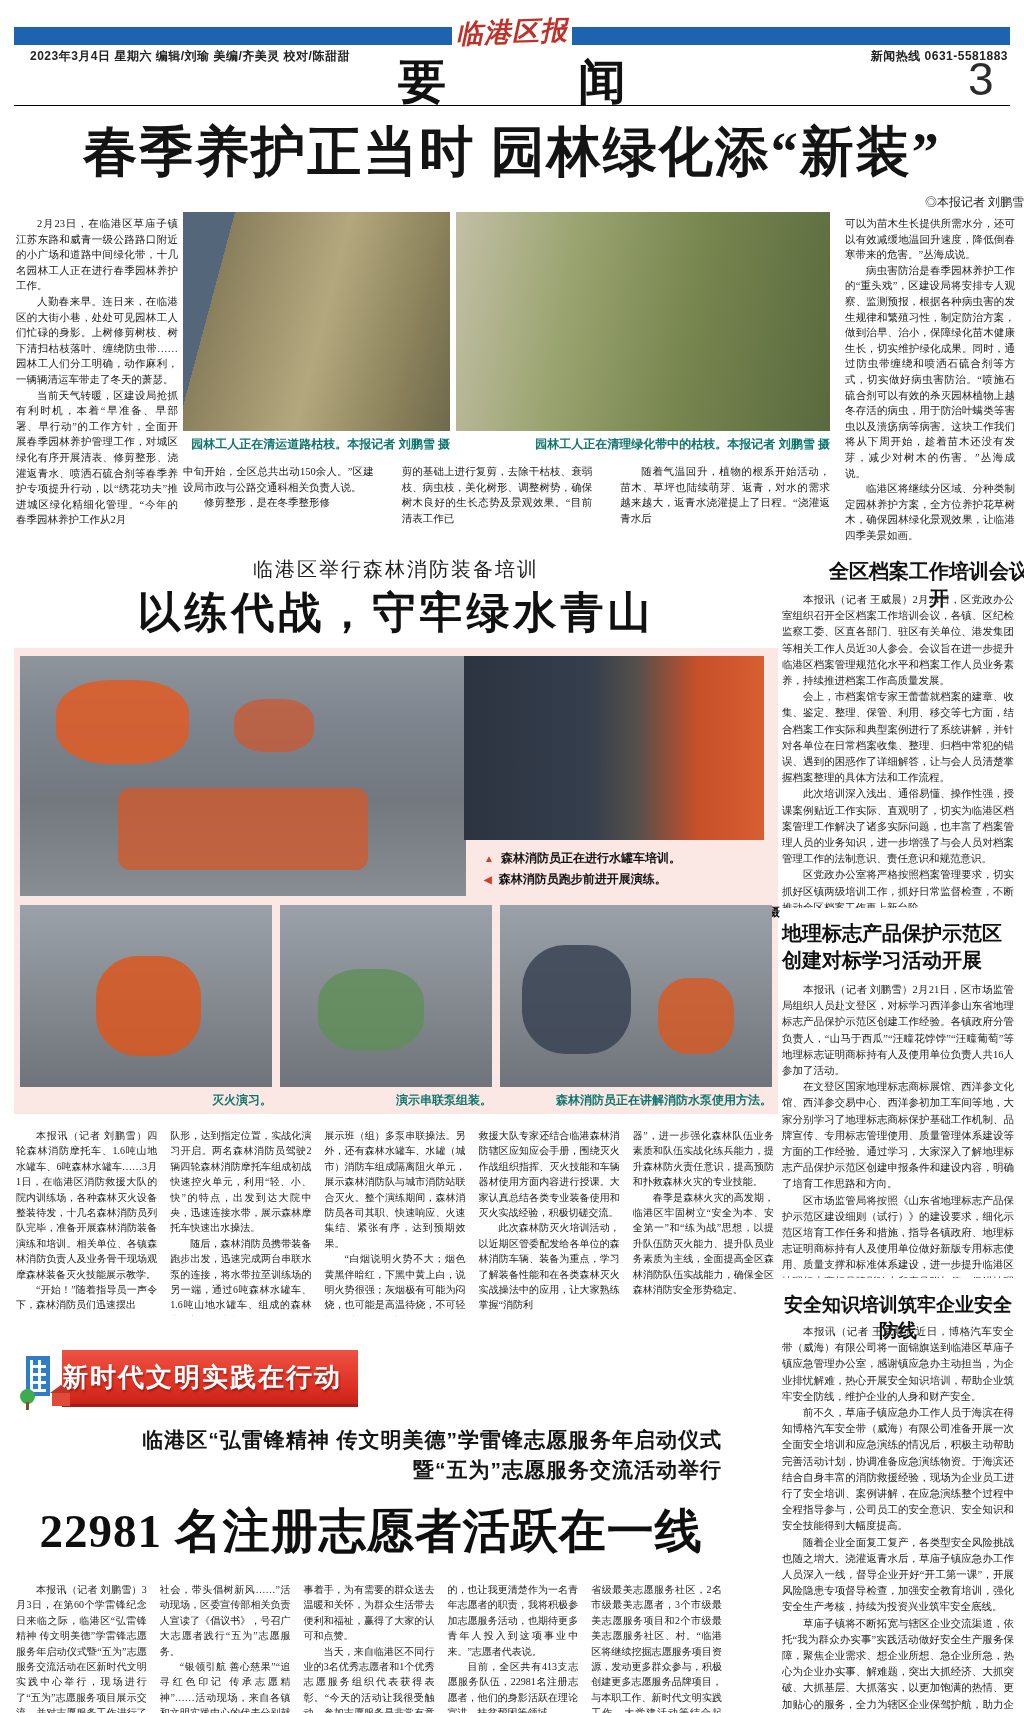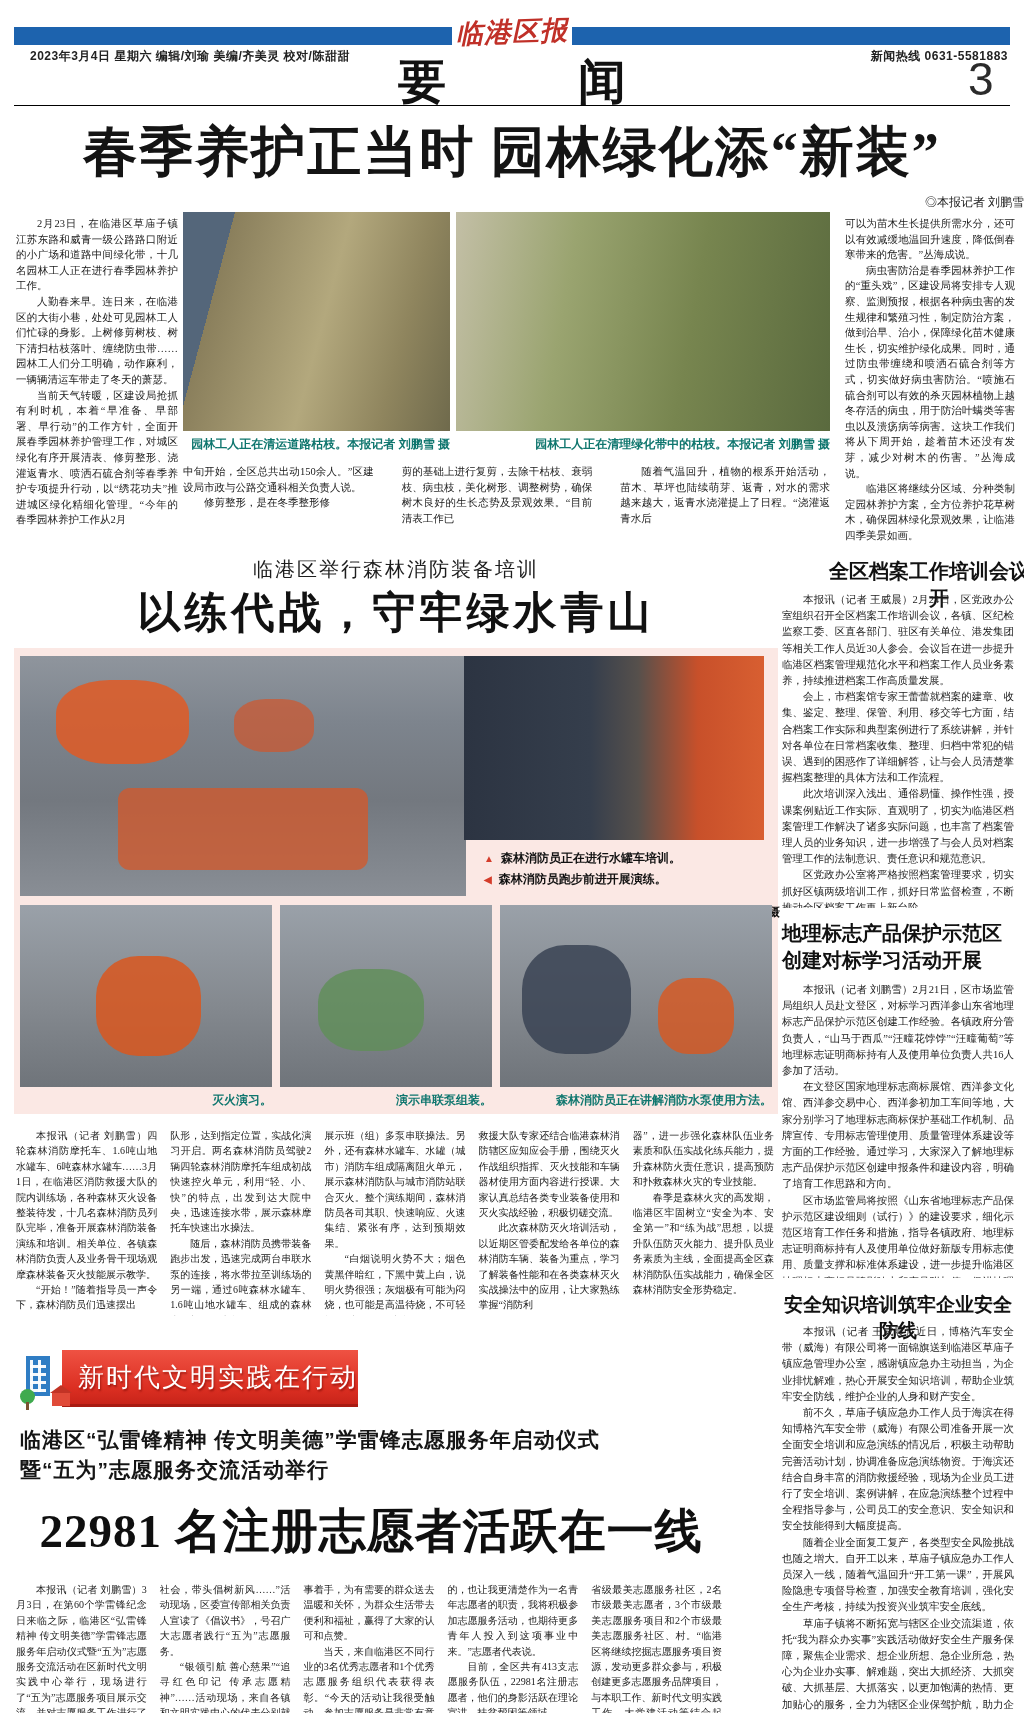--- a/index.html
+++ b/index.html
@@ -43,23 +43,23 @@
   .panel{background:#fbe8e4;}
   .cols5{display:flex;gap:13px;}
   .cols5>div{flex:1;}
   
   .side-head{font-size:20px;font-weight:900;color:#111;font-family:"Liberation Serif",serif;}
   .side-head-c{text-align:center;}
   .side-body{font-size:10.5px;line-height:16.2px;text-align:justify;}
   
   .banner-box{background:linear-gradient(180deg,#ef5243 0%,#dc2f22 70%,#c8241a 100%);
               box-shadow:0 3px 0 #a81b12;}
-  .banner-txt{color:#fff;font-weight:400;font-size:26px;letter-spacing:2px;text-align:right;
+  .banner-txt{color:#fff;font-weight:700;font-size:26px;letter-spacing:2px;text-align:left;
               font-family:"Liberation Sans",sans-serif;line-height:54px;text-shadow:1px 2px 2px rgba(120,10,5,.6);}
-  .eyebrow{font-size:21px;font-weight:600;color:#151515;text-align:left;
+  .eyebrow{font-size:21px;font-weight:600;color:#151515;text-align:right;
            font-family:"Liberation Sans",sans-serif;letter-spacing:1px;}
   .vol-head{font-size:47px;font-weight:900;color:#0f0f0f;text-align:center;letter-spacing:1px;
             font-family:"Liberation Serif",serif;white-space:nowrap;}
   
   .icon-bld{position:absolute;left:6px;top:0;width:24px;height:40px;background:#2f7dc4;
             background-image:repeating-linear-gradient(0deg,rgba(255,255,255,.95) 0 3px,transparent 3px 8px),
                              repeating-linear-gradient(90deg,rgba(255,255,255,.95) 0 3px,transparent 3px 8px);
             background-size:16px 32px;background-position:4px 4px;background-repeat:no-repeat;}
   .icon-house{position:absolute;right:2px;bottom:6px;width:18px;height:13px;background:#e04a38;}
   .icon-roof{position:absolute;right:0;bottom:19px;width:0;height:0;border-left:11px solid transparent;
@@ -180,21 +180,21 @@
   <div class="abs side-body" style="left:782px;top:982px;width:232px;height:296px;overflow:hidden;">
       <p class="para">本报讯（记者 刘鹏雪）2月21日，区市场监管局组织人员赴文登区，对标学习西洋参山东省地理标志产品保护示范区创建工作经验。各镇政府分管负责人，“山马于西瓜”“汪疃花饽饽”“汪疃葡萄”等地理标志证明商标持有人及使用单位负责人共16人参加了活动。</p>
       <p class="para">在文登区国家地理标志商标展馆、西洋参文化馆、西洋参交易中心、西洋参初加工车间等地，大家分别学习了地理标志商标保护基础工作机制、品牌宣传、专用标志管理使用、质量管理体系建设等方面的工作经验。通过学习，大家深入了解地理标志产品保护示范区创建申报条件和建设内容，明确了培育工作思路和方向。</p>
       <p class="para">区市场监管局将按照《山东省地理标志产品保护示范区建设细则（试行）》的建设要求，细化示范区培育工作任务和措施，指导各镇政府、地理标志证明商标持有人及使用单位做好新版专用标志使用、质量支撑和标准体系建设，进一步提升临港区地理标志商标品牌影响力和产品附加值，促进地理标志特色产业发展，助力乡村振兴。</p>
     </div>
 
   <div class="abs side-head side-head-c" style="left:782px;top:1292px;width:232px;font-size:19px;">安全知识培训筑牢企业安全防线</div>
   <div class="abs side-body" style="left:782px;top:1324px;width:232px;height:389px;overflow:hidden;">
       <p class="para">本报讯（记者 王威晨）近日，博格汽车安全带（威海）有限公司将一面锦旗送到临港区草庙子镇应急管理办公室，感谢镇应急办主动担当，为企业排忧解难，热心开展安全知识培训，帮助企业筑牢安全防线，维护企业的人身和财产安全。</p>
       <p class="para">前不久，草庙子镇应急办工作人员于海滨在得知博格汽车安全带（威海）有限公司准备开展一次全面安全培训和应急演练的情况后，积极主动帮助完善活动计划，协调准备应急演练物资。于海滨还结合自身丰富的消防救援经验，现场为企业员工进行了安全培训、案例讲解，在应急演练整个过程中全程指导参与，公司员工的安全意识、安全知识和安全技能得到大幅度提高。</p>
-      <p class="para">随着企业全面复工复产，各类型安全风险挑战也随之增大。自开工以来，草庙子镇应急办工作人员深入一线，随着气温回升“开工第一课”，开展风险隐患专项督导检查，加强安全教育培训，强化安全生产考核，持续为投资兴业筑牢安全底线。</p>
+      <p class="para">随着企业全面复工复产，各类型安全风险挑战也随之增大。浇灌返青水后，草庙子镇应急办工作人员深入一线，督导企业开好“开工第一课”，开展风险隐患专项督导检查，加强安全教育培训，强化安全生产考核，持续为投资兴业筑牢安全底线。</p>
       <p class="para">草庙子镇将不断拓宽与辖区企业交流渠道，依托“我为群众办实事”实践活动做好安全生产服务保障，聚焦企业需求、想企业所想、急企业所急，热心为企业办实事、解难题，突出大抓经济、大抓突破、大抓基层、大抓落实，以更加饱满的热情、更加贴心的服务，全力为辖区企业保驾护航，助力企业高质量发展。</p>
     </div>
 
   <div class="abs" style="left:20px;top:1348px;width:338px;height:62px;">
     <div class="abs" style="left:0;bottom:-2px;width:52px;height:56px;z-index:2;">
       <div class="icon-bld"></div>
       <div class="icon-roof"></div>
       <div class="icon-house"></div>
       <div class="icon-tree"></div>
       <div class="icon-trunk"></div>

